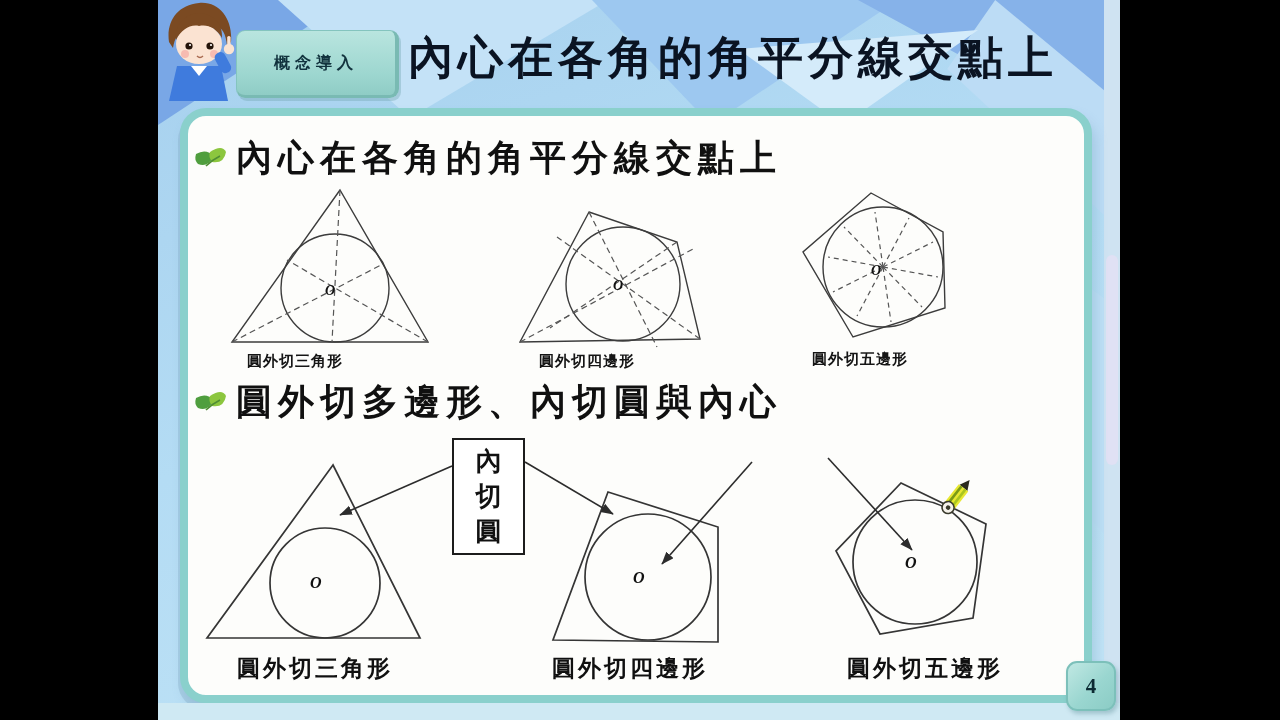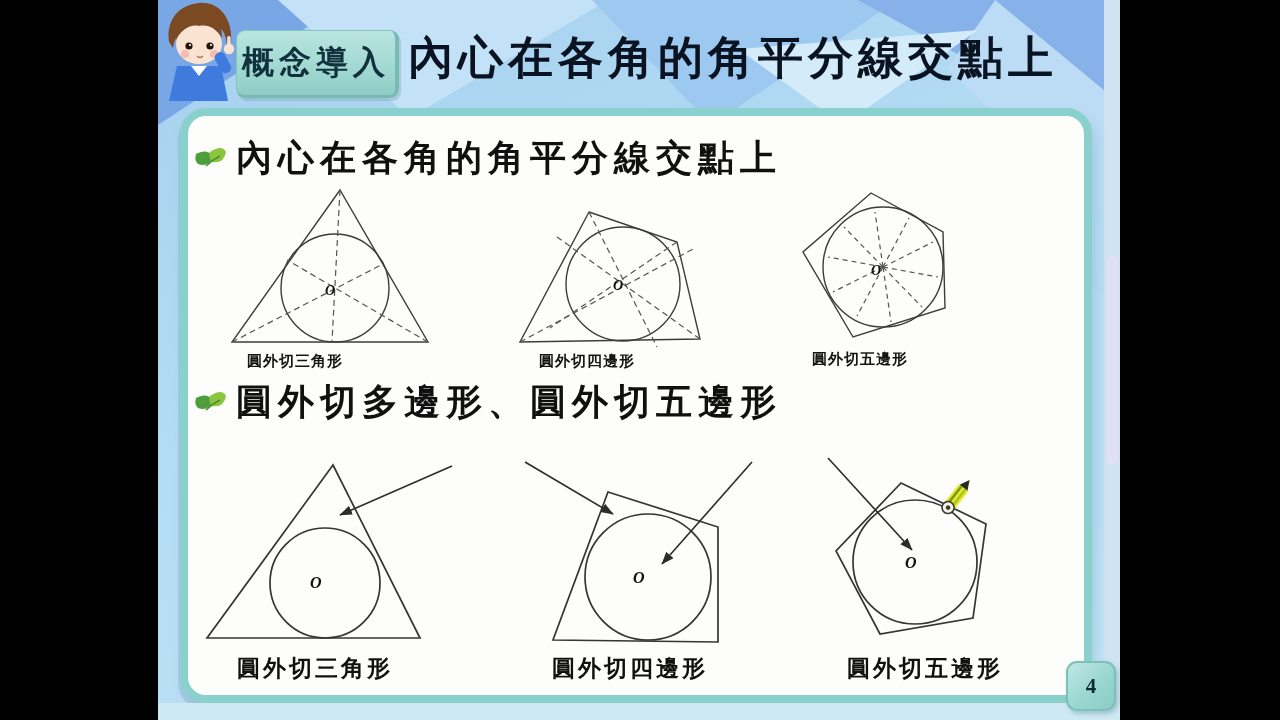--- a/index.html
+++ b/index.html
@@ -7,21 +7,21 @@
        font-family:"Liberation Serif","DejaVu Serif",serif;}
   .pillar{position:absolute;top:0;height:720px;background:#000;}
   #slide{position:absolute;left:158px;top:0;width:962px;height:720px;overflow:hidden;
          background:linear-gradient(160deg,#a6d0ee 0%,#b4dcf4 45%,#c2e4f6 100%);}
   .facet{position:absolute;}
   
   #badge{position:absolute;left:78px;top:30px;width:158px;height:64px;border-radius:9px;
          background:linear-gradient(180deg,#b9e5df 0%,#9cd6cf 70%,#8fccc5 100%);
          border:1px solid #84c4be;border-right:4px solid #79bab3;border-bottom:3px solid #79bab3;
          display:flex;align-items:center;justify-content:center;
-         font-weight:bold;font-size:32px;letter-spacing:5px;color:#11323d;
+         font-weight:bold;font-size:16px;letter-spacing:5px;color:#11323d;
          box-shadow:2px 3px 0 rgba(110,160,170,.35);}
   #slide-title{position:absolute;left:250px;top:22px;width:700px;height:72px;
          display:flex;align-items:center;font-weight:bold;font-size:45px;letter-spacing:5px;
          color:#0a1322;white-space:nowrap;}
   
   #card{position:absolute;left:22px;top:108px;width:912px;height:595px;box-sizing:border-box;
         background:#fdfdfb;border:8px solid #8ad0cc;border-radius:26px;
         box-shadow:-2px 6px 0 rgba(130,170,195,.35),4px 9px 12px rgba(110,155,185,.30);}
   .heading{position:absolute;left:4px;display:flex;align-items:center;gap:8px;}
   .heading-text{font-weight:bold;font-size:36px;letter-spacing:6px;color:#101010;white-space:nowrap;}
@@ -147,21 +147,21 @@
     <div class="fig-label-sm" style="left:27px;top:236px;width:160px;">圓外切三角形</div>
     <div class="fig-label-sm" style="left:319px;top:236px;width:160px;">圓外切四邊形</div>
     <div class="fig-label-sm" style="left:592px;top:234px;width:160px;">圓外切五邊形</div>
 
     <div class="heading" style="top:262px;">
       <svg width="36" height="34" viewBox="0 0 36 34">
         <path d="M4,12 Q14,6 22,14 Q16,26 6,22 Q2,18 4,12 Z" fill="#4f9e3e"></path>
         <path d="M18,10 Q30,2 34,10 Q32,22 20,20 Q16,14 18,10 Z" fill="#8cc63e"></path>
         <path d="M14,24 q6,-6 14,-10" stroke="#4f8d34" stroke-width="1.6" fill="none"></path>
       </svg>
-      <span class="heading-text">圓外切多邊形、圓外切五邊形</span>
+      <span class="heading-text">圓外切多邊形、內切圓與內心</span>
     </div>
 
     <div id="row2">
       <svg width="898" height="250" viewBox="0 0 898 250" style="position:absolute;left:0;top:0;">
         <defs>
           <marker id="ah" markerWidth="10" markerHeight="8" refX="7.5" refY="3" orient="auto">
             <path d="M0,0 L8,3 L0,6 Z" fill="#2c2c2c"></path>
           </marker>
         </defs>
 
@@ -194,20 +194,23 @@
         <g transform="translate(776,56) rotate(38)">
           <polygon points="0,-14 5,-4 -5,-4" fill="#2b2b1d"></polygon>
           <rect x="-6" y="-4" width="12" height="22" fill="#e8e832"></rect>
           <line x1="-2.5" y1="-4" x2="-2.5" y2="18" stroke="#7a9a16" stroke-width="2.6"></line>
           <line x1="2.5" y1="-4" x2="2.5" y2="18" stroke="#aac520" stroke-width="2.6"></line>
           <circle cx="0" cy="21" r="6" fill="#f5f2ea" stroke="#3a3a2c" stroke-width="1.6"></circle>
           <circle cx="0" cy="21" r="2.2" fill="#3a3a2c"></circle>
         </g>
       </svg>
 
+      <div class="callout-box" style="left:267px;top:3px;width:73px;height:117px;">
+        <span class="vtext">內切圓</span>
+      </div>
 
       <div class="fig-label-lg" style="left:30px;top:218px;width:200px;">圓外切三角形</div>
       <div class="fig-label-lg" style="left:345px;top:218px;width:200px;">圓外切四邊形</div>
       <div class="fig-label-lg" style="left:640px;top:218px;width:200px;">圓外切五邊形</div>
     </div>
   </div>
 
   <div id="bottom-strip"></div>
 
   <div id="page-badge">

